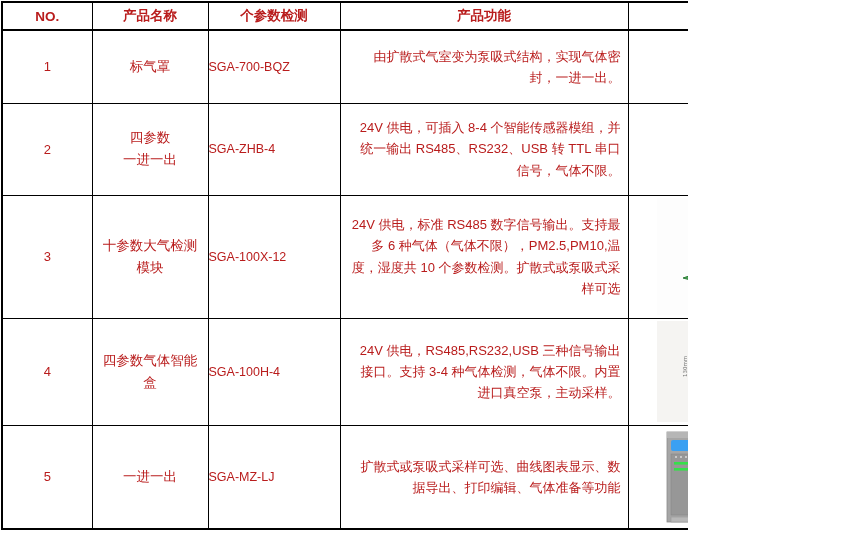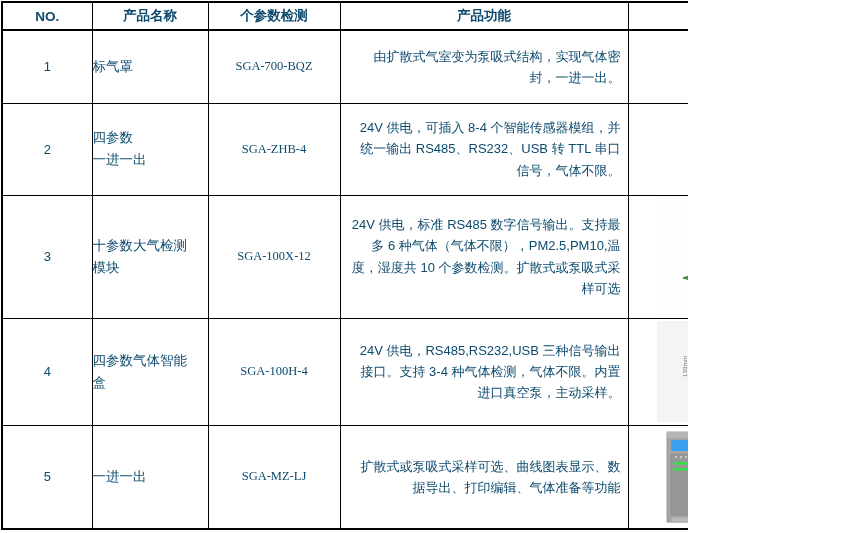--- a/index.html
+++ b/index.html
@@ -1,25 +1,25 @@
 <!DOCTYPE html>
 <html><head>
 <meta charset="utf-8">
 <style>
   html,body{margin:0;padding:0;background:#ffffff;}
   .page{width:688px;height:533px;background:#fff;overflow:hidden;
-        font-family:"Liberation Sans","DejaVu Sans",sans-serif;color:#0c4a6e;}
+        font-family:"Liberation Sans","DejaVu Sans",sans-serif;color:#b91c1c;}
   table.spec{border-collapse:collapse;table-layout:fixed;width:842px;margin:1px;
              border:2px solid #000;}
   .spec th,.spec td{border:1px solid #000;padding:0;overflow:hidden;}
   .spec th{height:26px;font-size:13.5px;font-weight:bold;text-align:center;
            border-bottom:2px solid #000;}
   td.c-no{ text-align:center;font-size:13px;}
-  td.c-name{font-size:13.5px;white-space:pre-line;line-height:1.6;}
-  td.c-model{text-align:center;font-size:12.5px;font-family:Liberation Serif, serif;}
+  td.c-name{text-align:center;font-size:13.5px;white-space:pre-line;line-height:1.6;}
+  td.c-model{font-size:12.5px;font-family:Liberation Sans, sans-serif;}
   td.c-func{font-size:13px;line-height:1.62;padding:4px 7px 4px 8px;text-align:right;}
   td.c-img{text-align:center;vertical-align:middle;background:#fff;padding-left:28px;}
   col.w-no{width:90px}col.w-name{width:116px}col.w-model{width:132px}
   col.w-func{width:288px}col.w-img{width:216px}
   tr.r1{height:73px}tr.r2{height:92px}tr.r3{height:123px}tr.r4{height:107px}tr.r5{height:104px}
   svg{display:block;margin:0 auto;}
   .dimtext{font-family:"DejaVu Sans",sans-serif;}
 </style>
 </head>
 <body>

